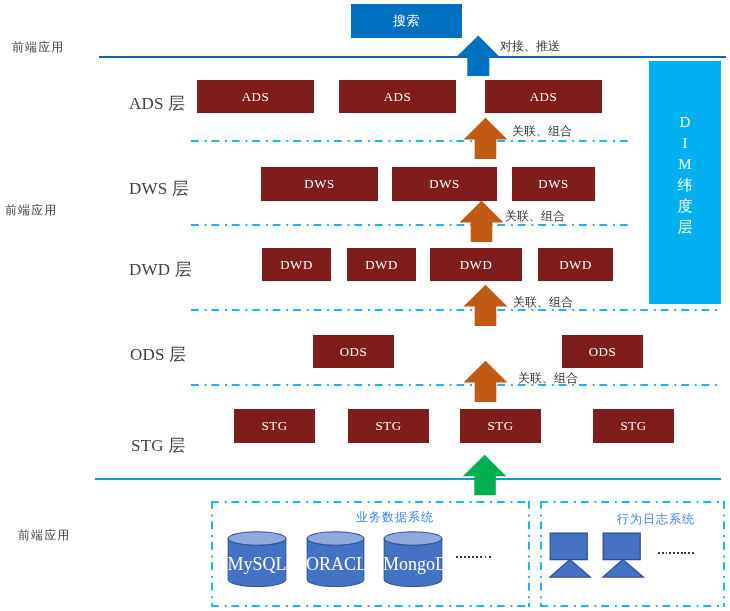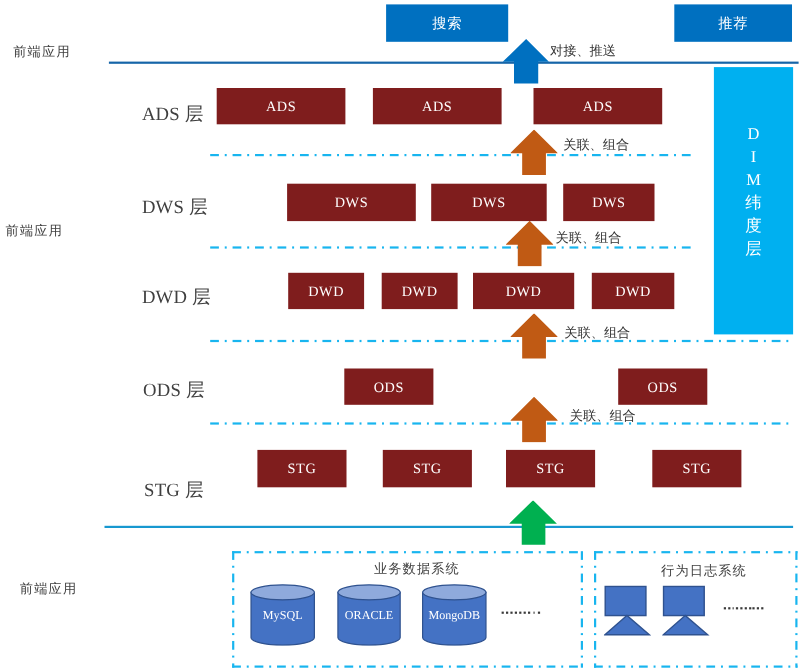--- a/index.html
+++ b/index.html
@@ -18,25 +18,25 @@
   .hline{position:absolute;}
   .hline.top{left:99px;top:56px;width:627px;height:2px;background:#1665a8;}
   .hline.bot{left:95px;top:478px;width:626px;height:2px;background:#1798d0;}
   .dashline{position:absolute;left:191px;width:530px;height:2px;
      background-image:linear-gradient(to right,#18b5ef 0 8.2px,transparent 8.2px 13.3px,#18b5ef 13.3px 15.2px,transparent 15.2px 20.43px);
      background-size:20.43px 2px;background-repeat:repeat-x;}
   .dimbox{position:absolute;left:649px;top:61px;width:72px;height:243px;background:#00b0f0;
      display:flex;flex-direction:column;align-items:center;justify-content:flex-start;
      padding-top:51px;box-sizing:border-box;
      color:#fff;font-size:15px;line-height:21px;}
-  .cyltext{position:absolute;text-align:center;color:#fff;font-size:11px;line-height:1;}
+  .cyltext{position:absolute;text-align:center;color:#fff;font-size:18px;line-height:1;}
   .ellip{position:absolute;display:flex;gap:2.2px;align-items:center;}
   .ellip i{display:block;width:1.9px;height:2.2px;background:#3a3a3a;}
   .ellip.wide{gap:1.9px;}
-  .grptitle{font-size:12px;color:#404040;letter-spacing:1px;}
+  .grptitle{font-size:12px;color:#3b82f6;letter-spacing:1px;margin-left:16px;}
   .arrlbl{font-size:12px;color:#333;}
   .dashbox{position:absolute;box-sizing:border-box;
     --dd: #18b5ef 0 8.2px, transparent 8.2px 13.3px, #18b5ef 13.3px 15.2px, transparent 15.2px 20.43px;
     background-image:
       linear-gradient(to right, var(--dd)),
       linear-gradient(to right, var(--dd)),
       linear-gradient(to bottom, var(--dd)),
       linear-gradient(to bottom, var(--dd));
     background-size: 20.43px 2px, 20.43px 2px, 2px 20.43px, 2px 20.43px;
     background-position: 0 0, 0 100%, 0 0, 100% 0;
@@ -61,23 +61,20 @@
   <div class="hline bot"></div>
 
   <div class="dashline" style="top:139.5px;width:441px;"></div>
   <div class="dashline" style="top:224px;width:438px;"></div>
   <div class="dashline" style="top:309px;"></div>
   <div class="dashline" style="top:384px;"></div>
 
   <div class="box dark app" style="left:339px;top:4px;width:111px;height:34px;margin-left:12px;">
       <span>搜索</span>
     </div>
-  <div class="box dark app" style="left:613px;top:4px;width:107px;height:34px;">
-      <span>推荐</span>
-    </div>
 
   <div class="box light" style="left:197px;top:80px;width:117px;height:33px;">
       <span>ADS</span>
     </div>
   <div class="box light" style="left:339px;top:80px;width:117px;height:33px;">
       <span>ADS</span>
     </div>
   <div class="box light" style="left:485px;top:80px;width:117px;height:33px;">
       <span>ADS</span>
     </div>

